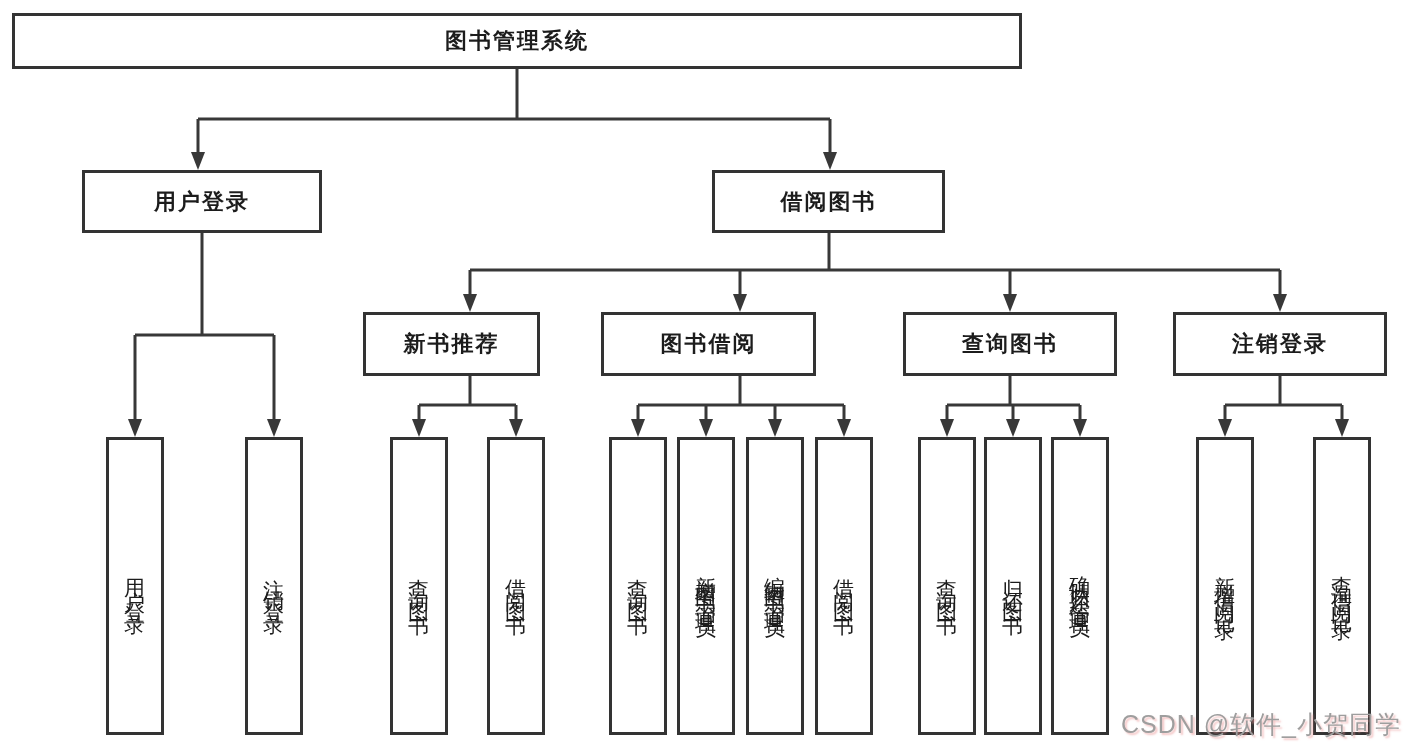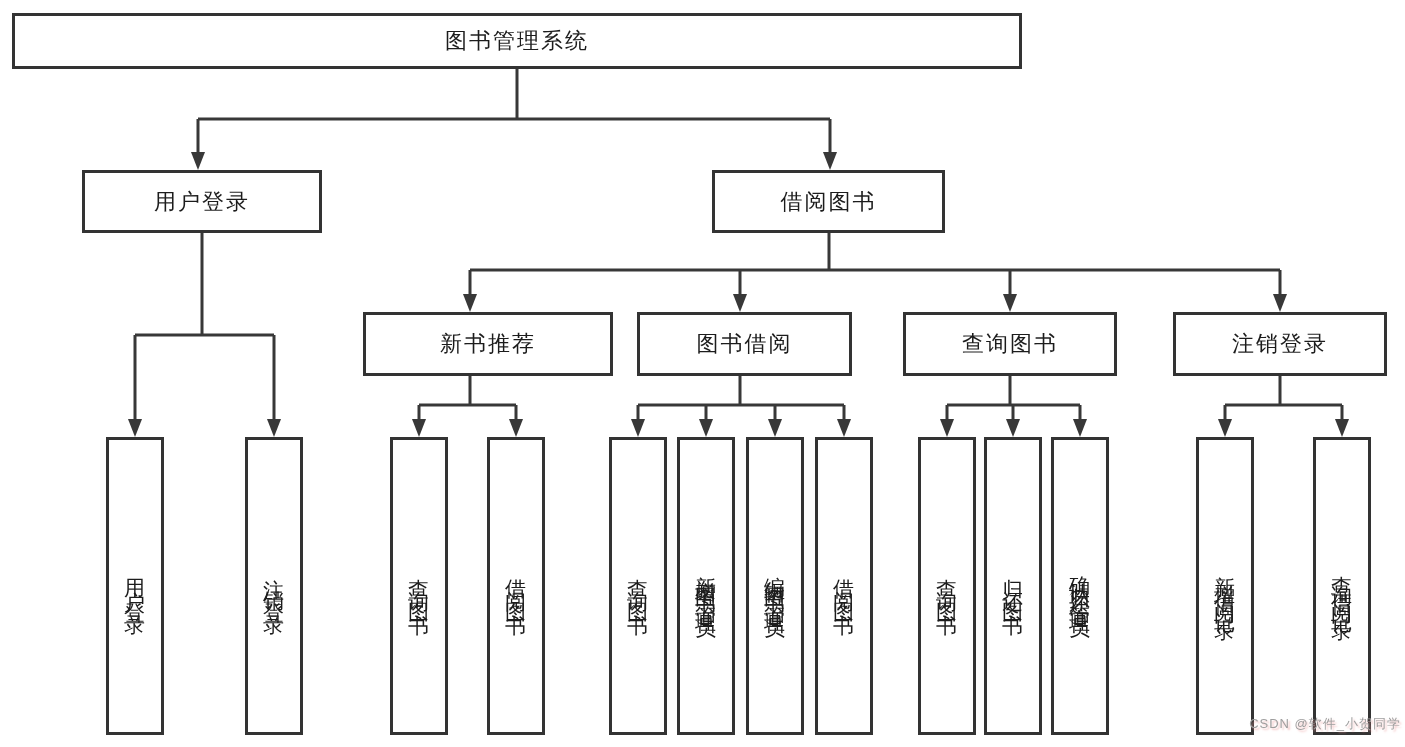--- a/index.html
+++ b/index.html
@@ -24,35 +24,35 @@
   .box{
     position:absolute;
     box-sizing:border-box;
     background:var(--box-fill);
     border:3px solid var(--box-border);
     display:flex;
     align-items:center;
     justify-content:center;
     text-align:center;
   }
-  .h{font-size:22px;letter-spacing:2px;}
+  .h{font-size:22px;letter-spacing:2px;font-weight:bold;}
   .v{
     width:58px;height:298px;
     writing-mode:vertical-rl;
     text-orientation:mixed;
     font-size:21px;
     line-height:1;
   }
   .sp-lg{letter-spacing:12px;}
   .sp-md{letter-spacing:9px;}
   .sp-sm{letter-spacing:6px;}
   .watermark{
     position:absolute;
-    right:4px;bottom:14px;
-    font-size:13px;
+    right:4px;bottom:6px;
+    font-size:25px;
     letter-spacing:1px;
     color:var(--watermark);
     text-shadow:2px 2px 2px rgba(235,150,150,0.55);
     white-space:nowrap;
     margin-top:7px;
   }
 </style>
 </head>
 <body>
 
@@ -90,22 +90,22 @@
       <polygon points="1218,419 1232,419 1225,437"></polygon>
       <polygon points="1335,419 1349,419 1342,437"></polygon>
     </g>
   </svg>
 
   <div class="box h" style="left:12px;top:13px;width:1010px;height:56px">图书管理系统</div>
 
   <div class="box h" style="left:82px;top:170px;width:240px;height:63px">用户登录</div>
   <div class="box h" style="left:712px;top:170px;width:233px;height:63px">借阅图书</div>
 
-  <div class="box h" style="left:363px;top:312px;width:250px;height:64px">新书推荐</div>
-  <div class="box h" style="left:637px;top:312px;width:215px;height:64px">图书借阅</div>
+  <div class="box h" style="left:363px;top:312px;width:177px;height:64px">新书推荐</div>
+  <div class="box h" style="left:601px;top:312px;width:215px;height:64px">图书借阅</div>
   <div class="box h" style="left:903px;top:312px;width:214px;height:64px">查询图书</div>
   <div class="box h" style="left:1173px;top:312px;width:214px;height:64px">注销登录</div>
 
   <div class="box v sp-lg" style="left:106px;top:437px">用户登录</div>
   <div class="box v sp-lg" style="left:245px;top:437px">注销登录</div>
 
   <div class="box v sp-lg" style="left:390px;top:437px">查询图书</div>
   <div class="box v sp-lg" style="left:487px;top:437px">借阅图书</div>
 
   <div class="box v sp-lg" style="left:609px;top:437px">查询图书</div>

